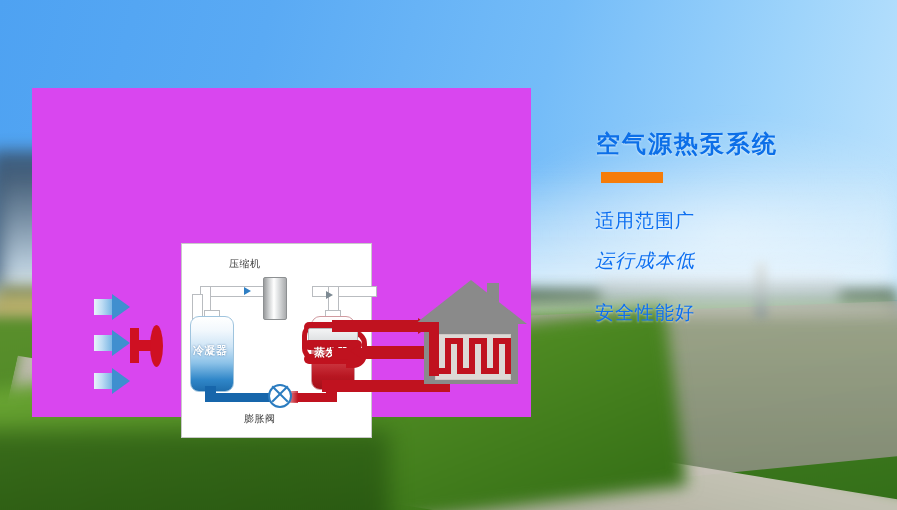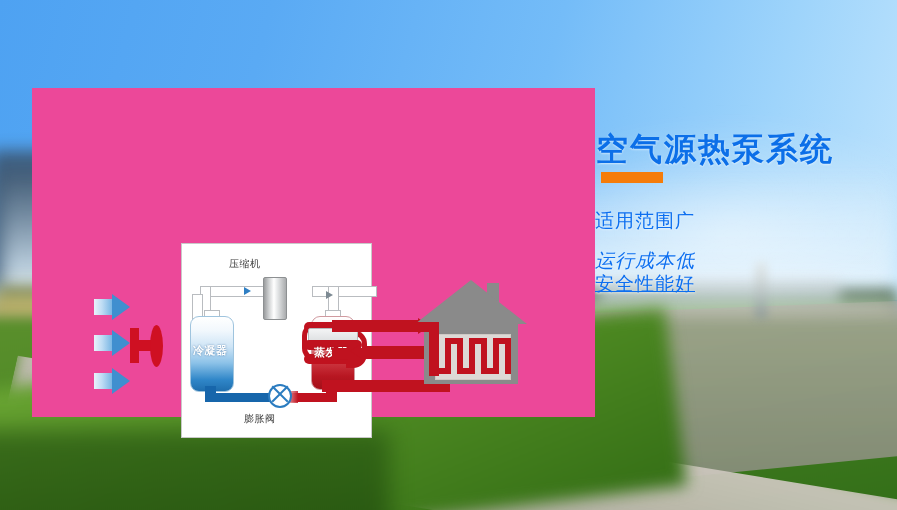--- a/index.html
+++ b/index.html
@@ -89,22 +89,22 @@
     filter:blur(5px);opacity:.8;
   }
   .bg-blurhaze{
     position:absolute;left:480px;top:120px;width:420px;height:190px;
     background:radial-gradient(ellipse at 60% 60%,rgba(255,255,255,.55),rgba(255,255,255,0) 70%);
     filter:blur(12px);
   }
 
   
   .panel{
-    position:absolute;left:32px;top:88px;width:563px;height:329px;
-    background:#ec4899;
+    position:absolute;left:32px;top:88px;width:499px;height:329px;
+    background:#d946ef;
   }
 
   
   .inlet{position:absolute;left:56px;top:196px;width:90px;height:120px;}
   .arrow{position:absolute;width:36px;height:26px;}
   .arrow .tail{
     position:absolute;left:0;top:5px;width:20px;height:16px;
     background:linear-gradient(90deg,#e9f2fb 0%,#bedcf4 40%,#6aaee0 100%);
   }
   .arrow .head{
@@ -266,32 +266,32 @@
     background:#ddd9d6;border:1px solid #cfcac6;
   }
   .hcoil{position:absolute;background:#c0121f;width:6px;}
   .hlink{position:absolute;background:#c0121f;height:6px;}
   .hin-v{position:absolute;left:14px;top:42px;width:10px;height:54px;background:#c0121f;}
   .hin-h{position:absolute;left:0px;top:42px;width:24px;height:10px;background:#c0121f;}
 
   
   .title{
     position:absolute;left:596px;top:128px;
-    color:#0c6fe8;font-size:32px;font-weight:bold;letter-spacing:2px;
+    color:#0c6fe8;font-size:24px;font-weight:bold;letter-spacing:2px;
     white-space:nowrap;
     text-shadow:0 1px 2px rgba(255,255,255,.55);
   }
   .rule{position:absolute;left:601px;top:172px;width:62px;height:11px;background:#f57c0a;}
   .bullet{
     position:absolute;left:595px;color:#0d6ff0;font-size:19px;letter-spacing:1px;
     white-space:nowrap;text-shadow:0 1px 2px rgba(255,255,255,.5);
   }
   .b1{top:208px;}
   .b2{top:248px;font-style:italic;}
-  .b3{top:271px;text-decoration:underline;}
+  .b3{top:300px;}
 </style>
 </head>
 <body>
 
 <div id="stage">
 
   <div class="bg">
     <div class="bg-sky"></div>
     <div class="bg-buildings"></div>
     <div class="bg-buildings2"></div>

